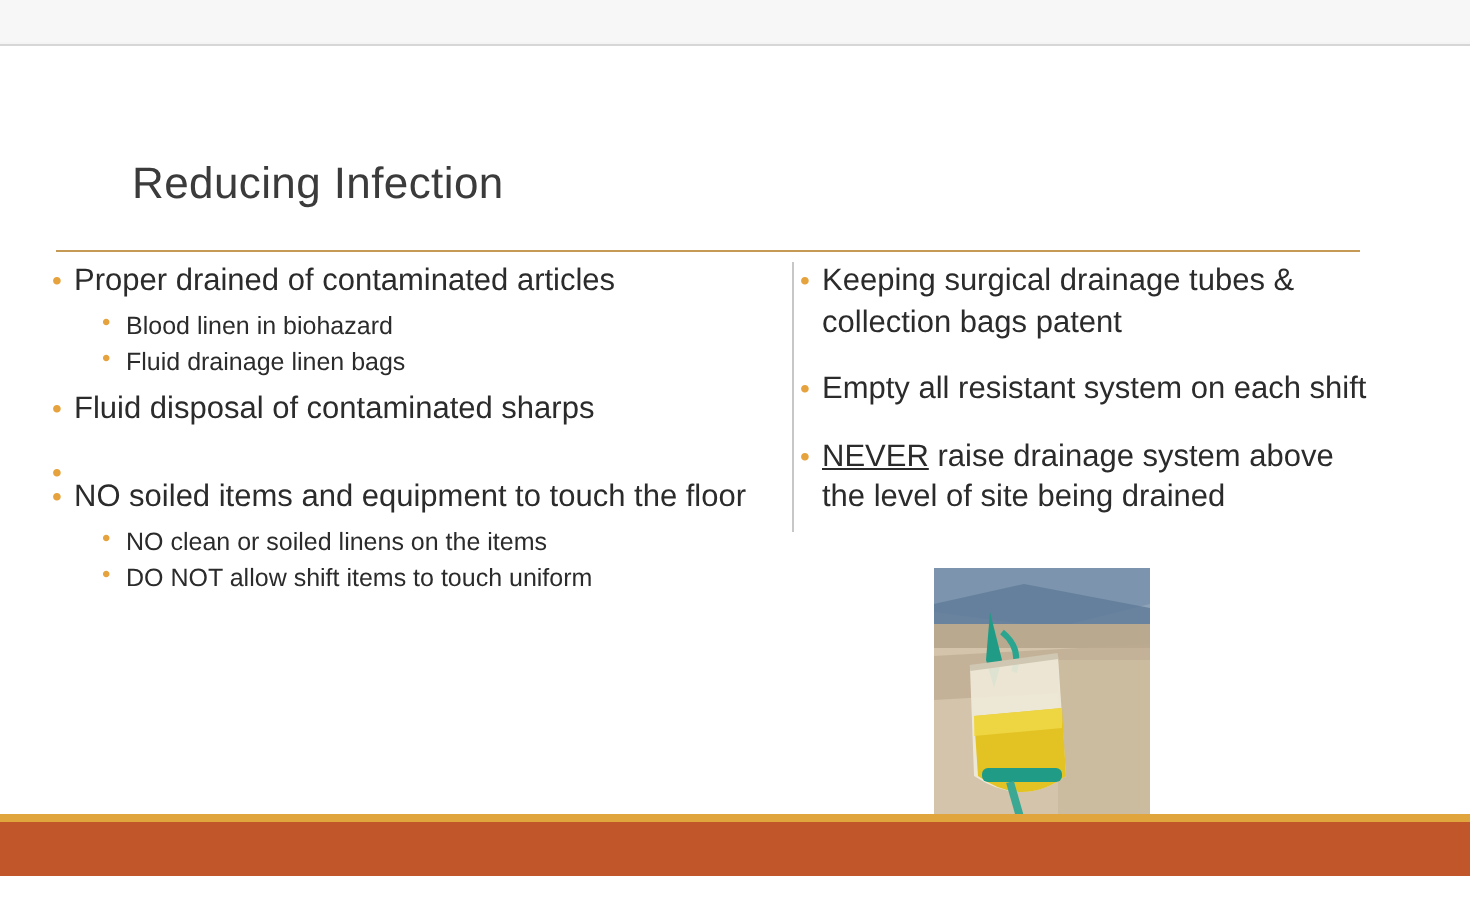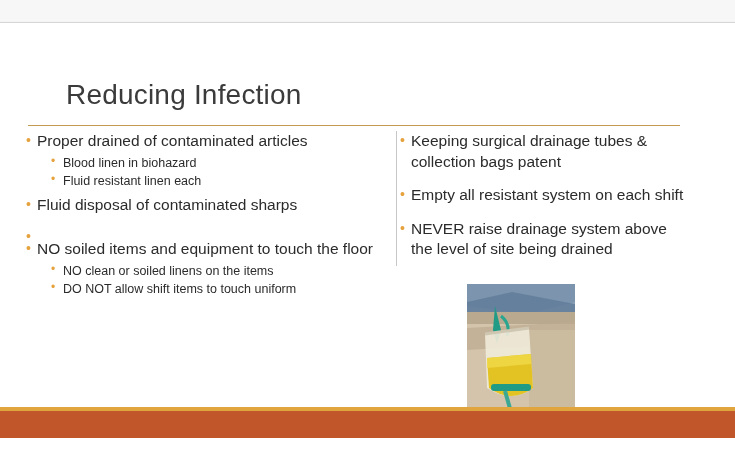--- a/index.html
+++ b/index.html
@@ -59,21 +59,21 @@
     top: 438px;
     width: 735px;
     height: 15px;
     background: #ffffff;
   }
   
   .title {
     position: absolute;
     left: 66px;
     top: 80px;
-    font-size: 28px;
+    font-size: 22px;
     color: #3b3b3b;
     font-weight: 400;
     letter-spacing: 0.2px;
     line-height: 1.1;
   }
   .title-rule {
     position: absolute;
     left: 28px;
     top: 125px;
     width: 652px;
@@ -135,21 +135,21 @@
     line-height: 1.45;
   }
   ul.l2 > li .dot {
     position: absolute;
     left: 0;
     top: -1px;
     color: #e6a23c;
     font-size: 12px;
   }
   .spacer-10 { height: 10px; }
-  .underline { }
+  .underline { text-decoration: underline; }
   
   ul.l1.right > li {
     margin-bottom: 13px;
   }
   
   .photo {
     position: absolute;
     left: 467px;
     top: 284px;
     width: 108px;
@@ -179,21 +179,21 @@
       <li>
         <span class="dot">•</span>
         <span>Proper drained of contaminated articles</span>
         <ul class="l2">
           <li>
             <span class="dot">•</span>
             <span>Blood linen in biohazard</span>
           </li>
           <li>
             <span class="dot">•</span>
-            <span>Fluid resistant linen each</span>
+            <span>Fluid drainage linen bags</span>
           </li>
         </ul>
       </li>
       <li>
         <span class="dot">•</span>
         <span>Fluid disposal of contaminated sharps</span>
       </li>
       <div class="spacer-10"></div>
       <li>
         <span class="dot">•</span>

